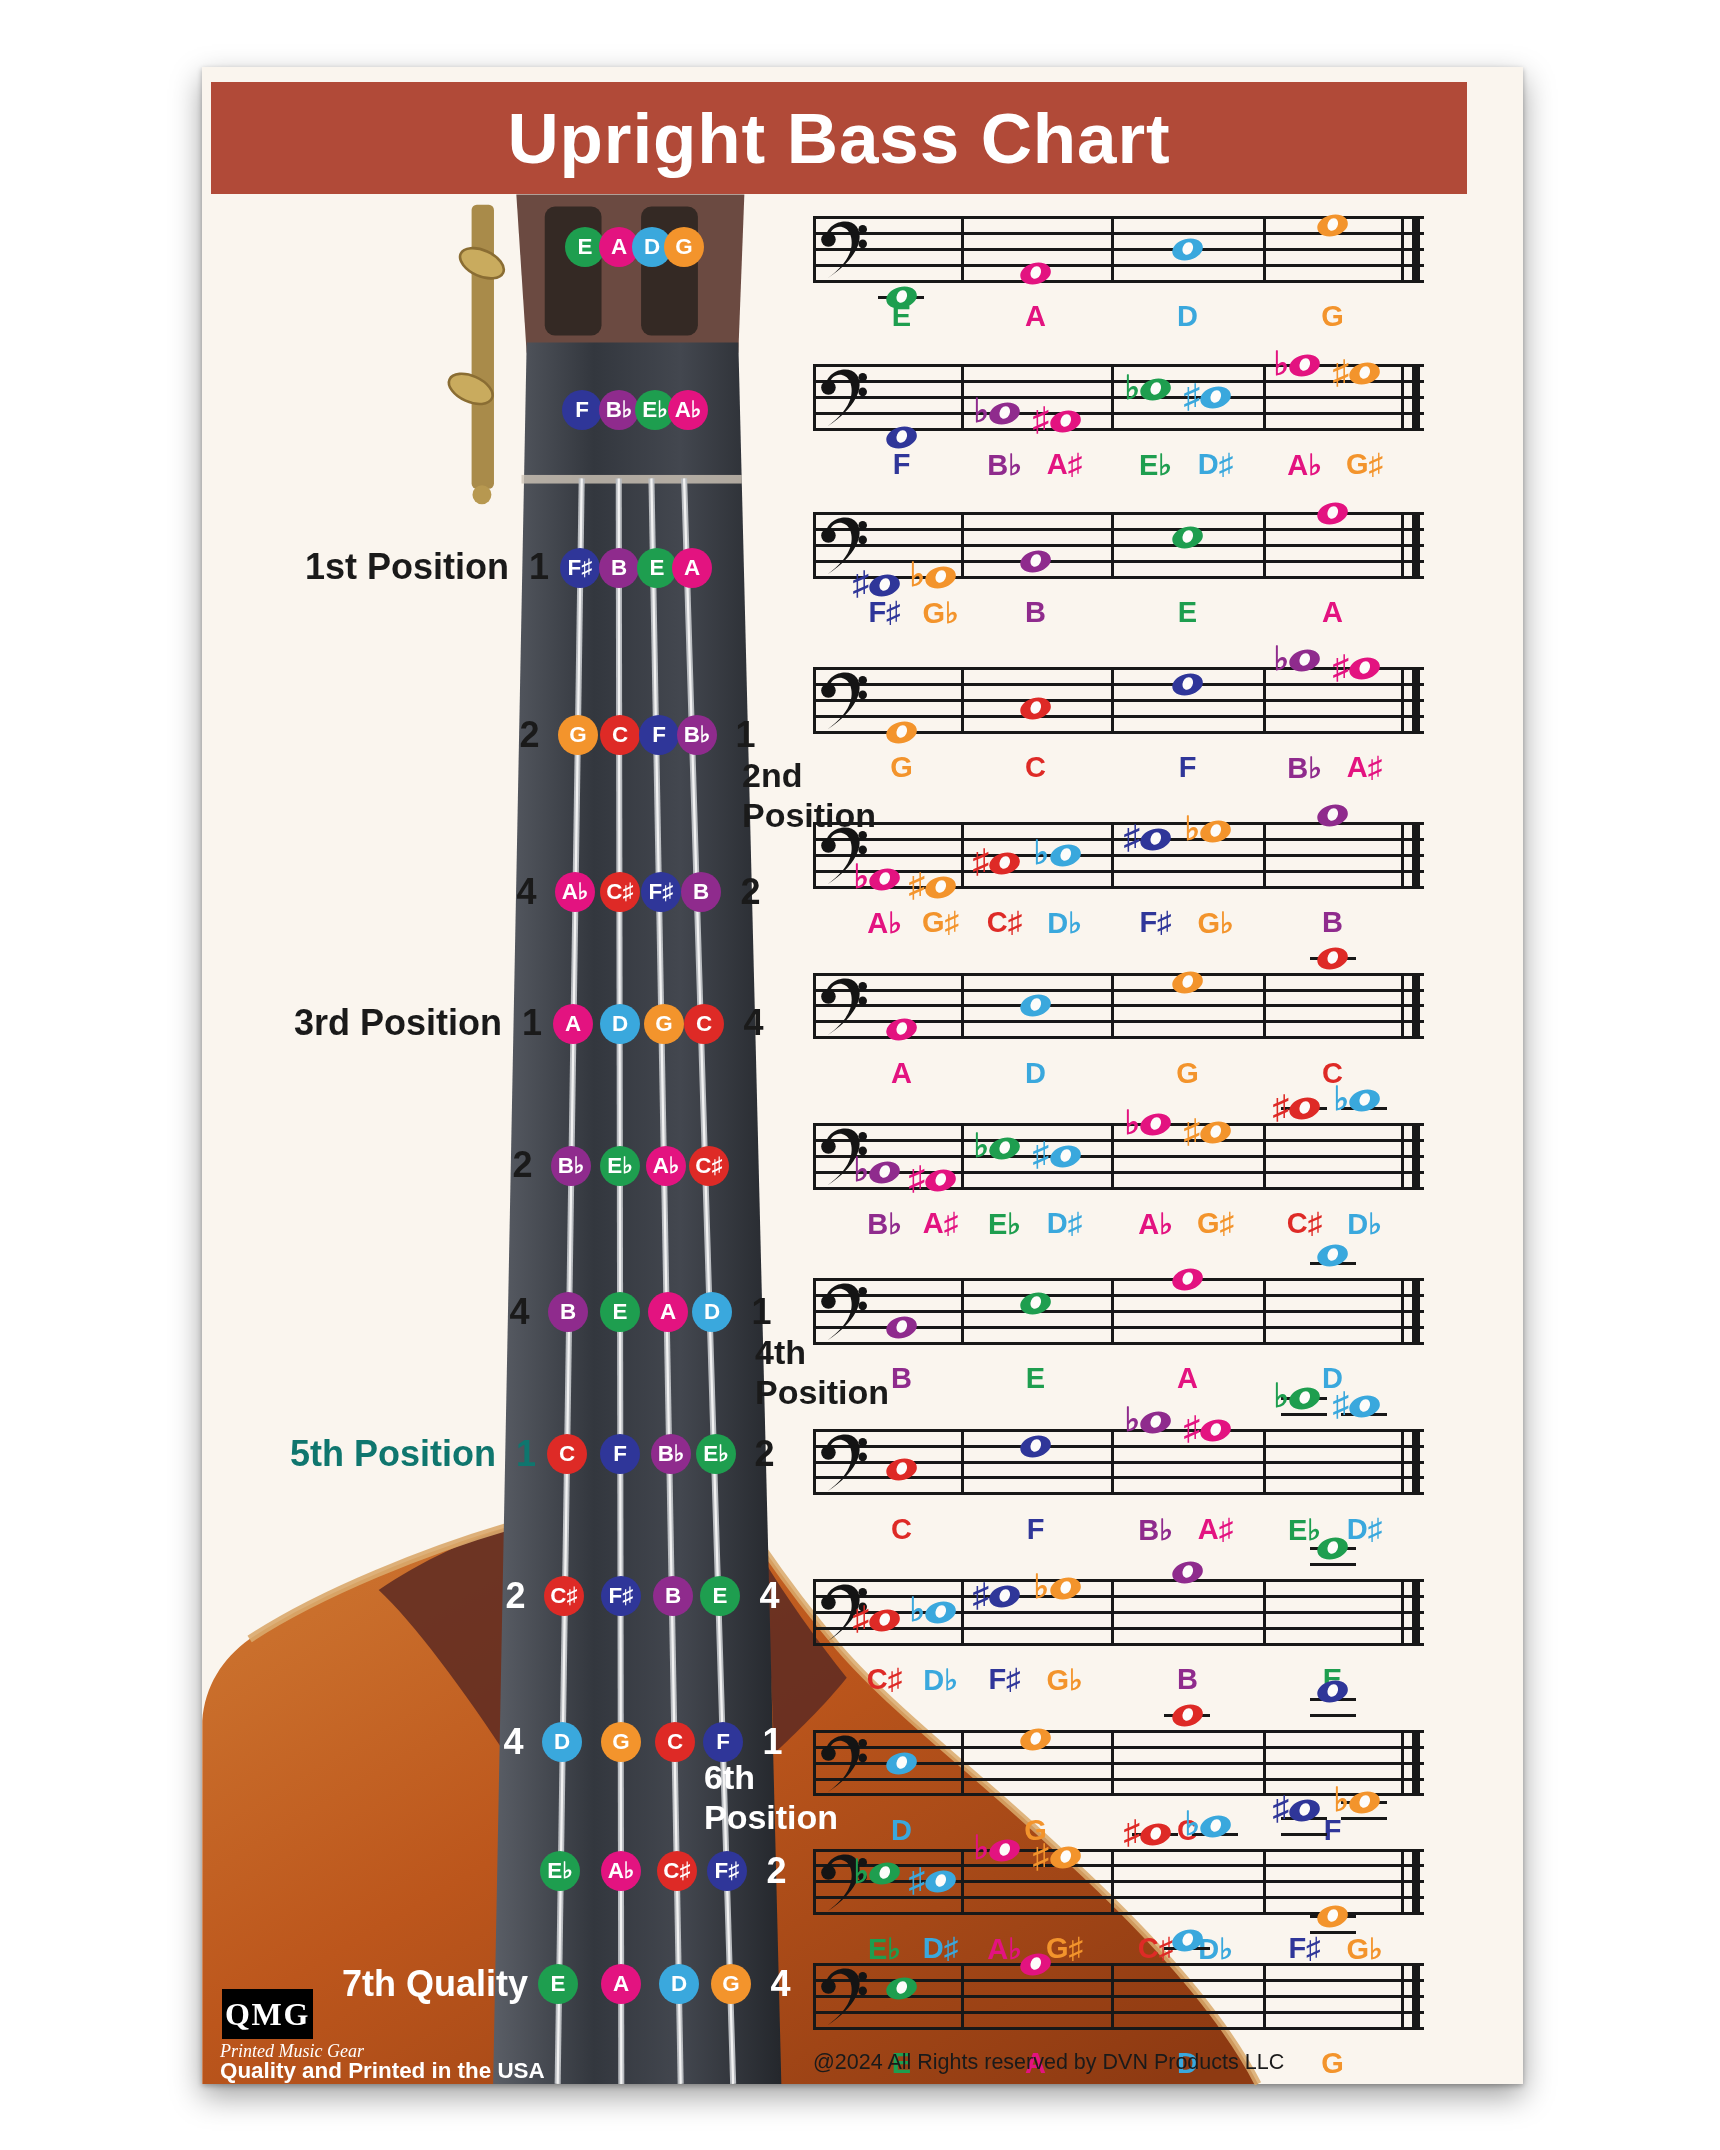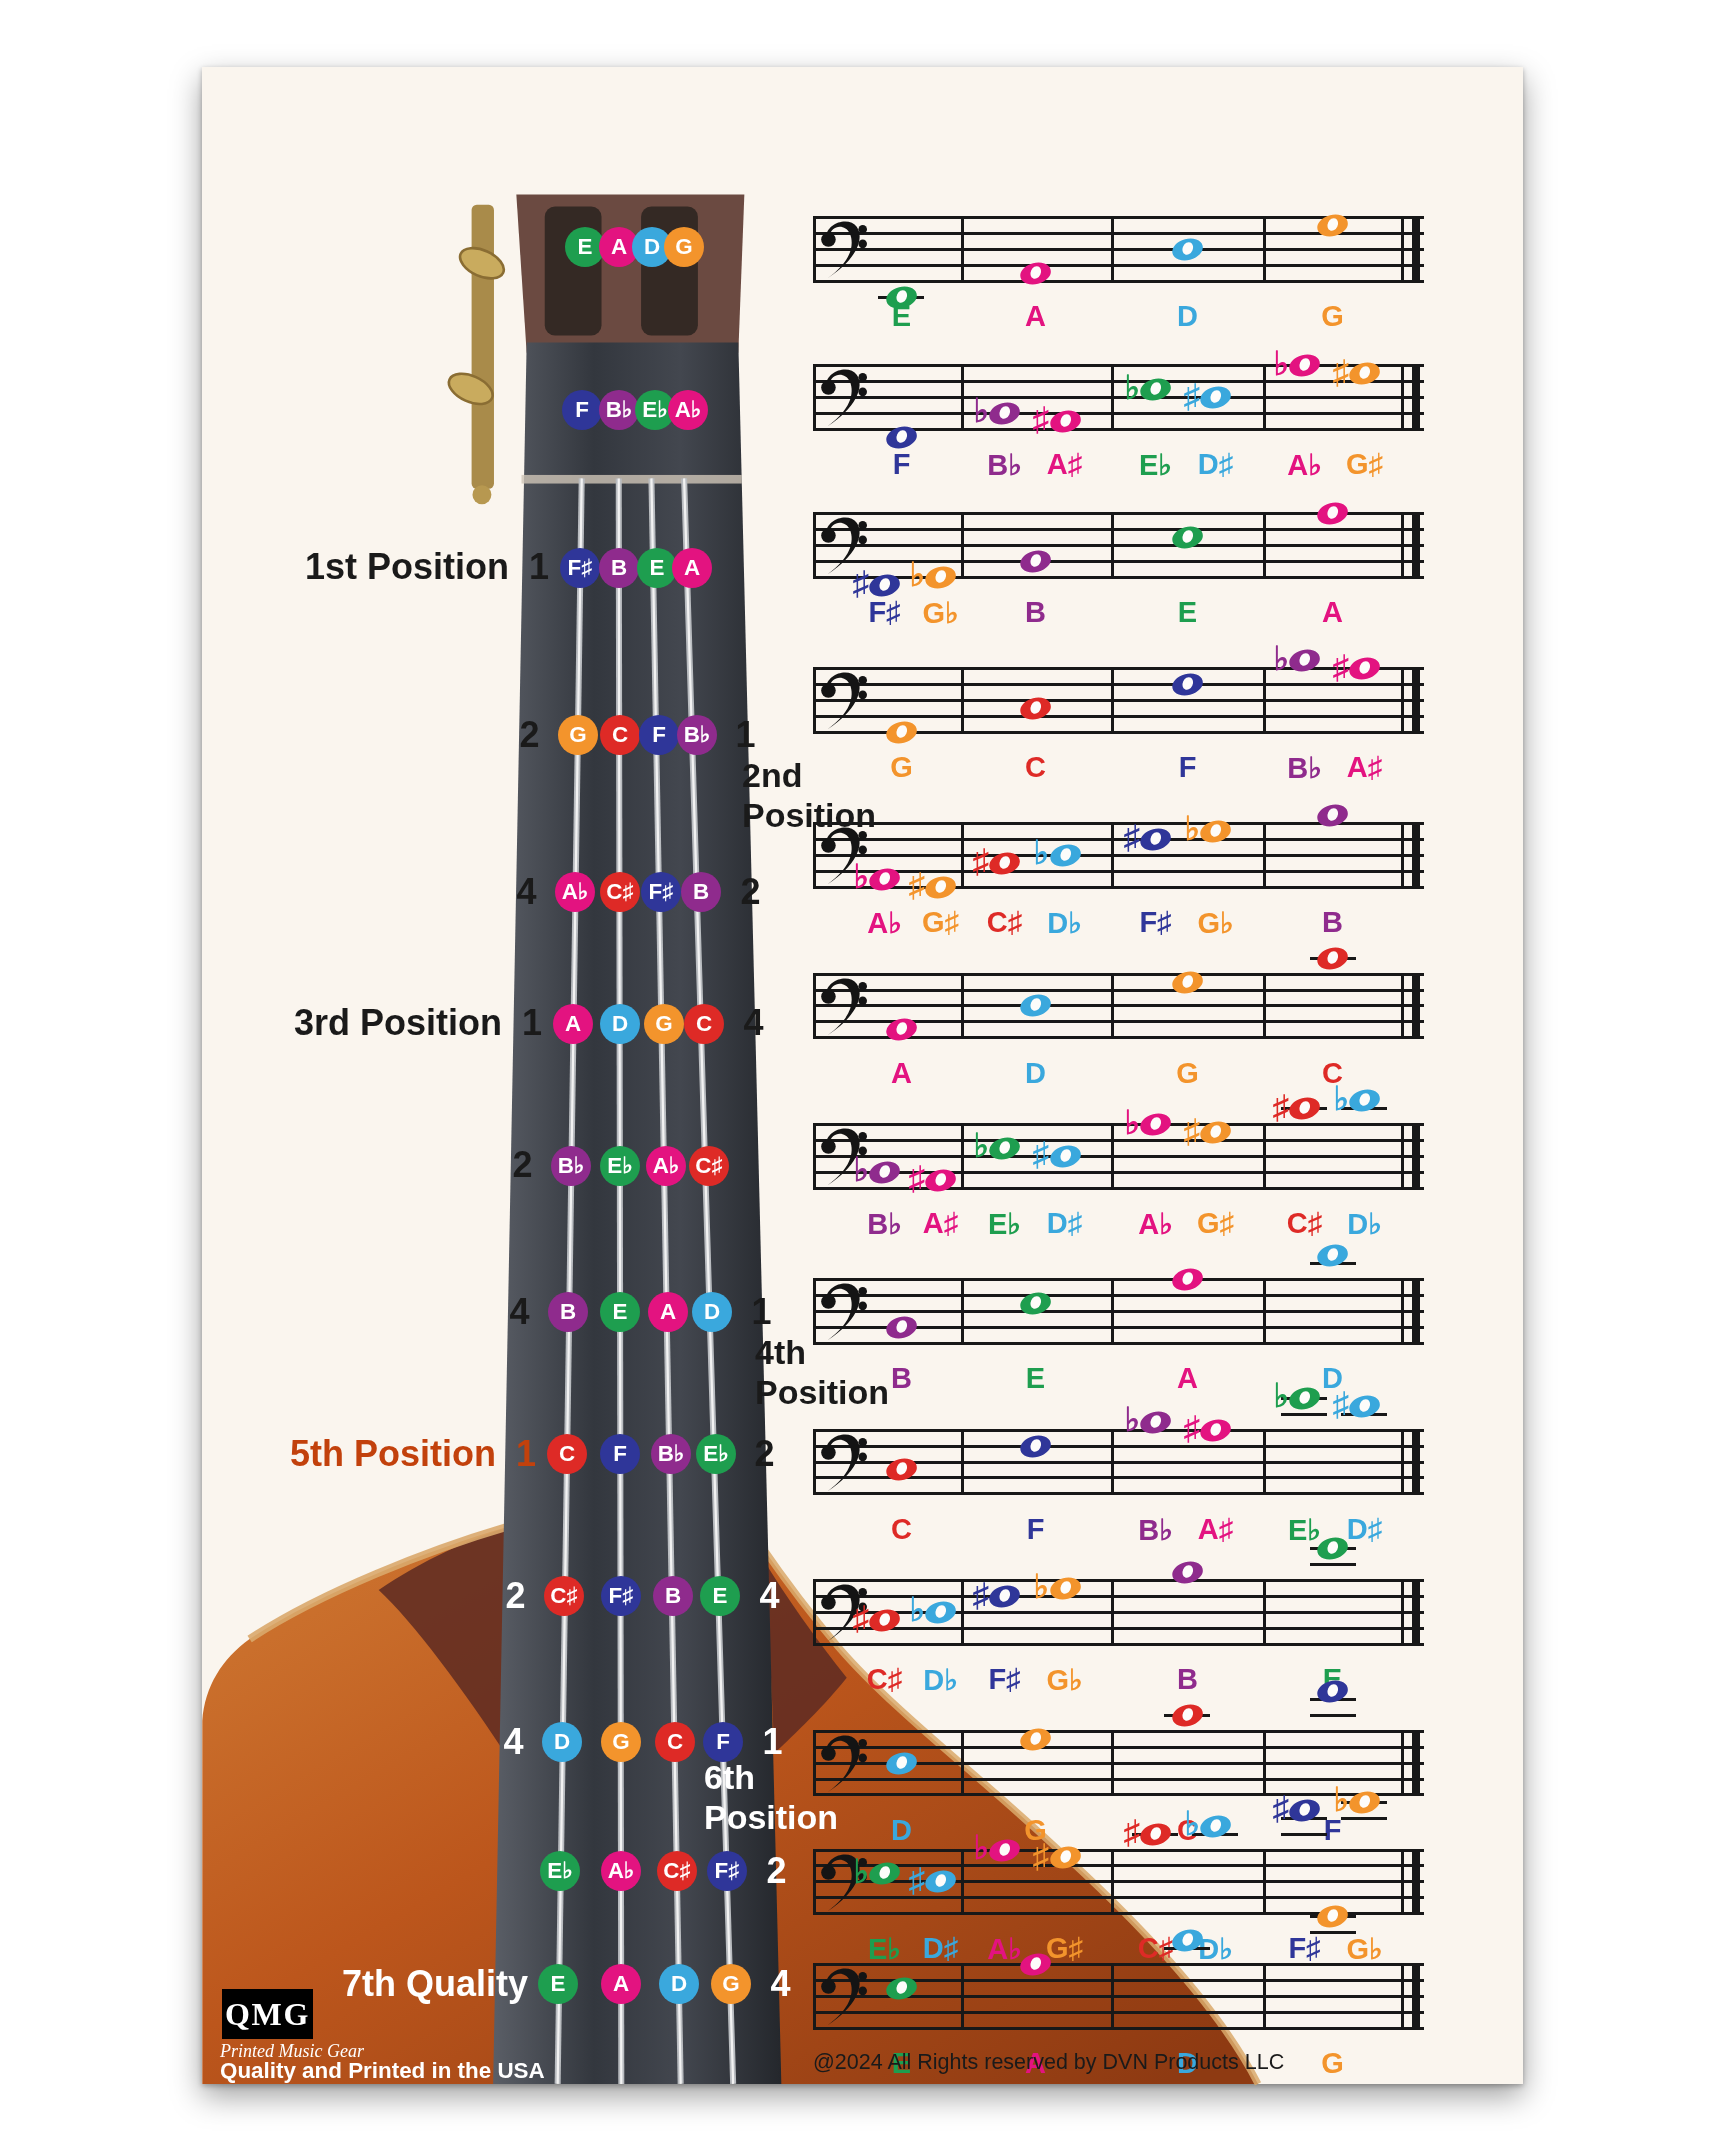--- a/index.html
+++ b/index.html
@@ -80,20 +80,23 @@
       <line x1="676" y1="556" x2="648" y2="2422" stroke="#f2f2f2" stroke-width="2.6"></line>
       <line x1="719" y1="556" x2="722" y2="2422" stroke="#b9bcc0" stroke-width="7"></line>
       <line x1="719" y1="556" x2="722" y2="2422" stroke="#f2f2f2" stroke-width="2.6"></line>
       <line x1="757" y1="556" x2="791" y2="2422" stroke="#b9bcc0" stroke-width="7"></line>
       <line x1="757" y1="556" x2="791" y2="2422" stroke="#f2f2f2" stroke-width="2.6"></line>
       <line x1="795" y1="556" x2="852" y2="2422" stroke="#b9bcc0" stroke-width="7"></line>
       <line x1="795" y1="556" x2="852" y2="2422" stroke="#f2f2f2" stroke-width="2.6"></line>
     </g>
   </svg>
 
+  <div id="titlebar">
+    <span class="t">Upright Bass Chart</span>
+  </div>
 
   <div id="staves">
       <div style="position: absolute; left: 0px; top: 0px;">
         <div class="sline" style="left: 813px; top: 216px; width: 611px;"></div>
         <div class="sline" style="left: 813px; top: 232px; width: 611px;"></div>
         <div class="sline" style="left: 813px; top: 248px; width: 611px;"></div>
         <div class="sline" style="left: 813px; top: 264px; width: 611px;"></div>
         <div class="sline" style="left: 813px; top: 280px; width: 611px;"></div>
         <div class="sbar" style="left: 813px; top: 218px; height: 64px;"></div>
         <div class="sbar" style="left: 961px; top: 218px; height: 64px;"></div>
@@ -736,21 +739,21 @@
       <div class="fnum" style="left: 740px; top: 1291px; color: rgb(26, 26, 26);">1</div>
       <div class="pos2" style="left: 755px; top: 1332px; color: rgb(26, 26, 26);">
         <div>4th</div>
         <div>Position</div>
       </div>
       <div class="circ" style="left: 547px; top: 1434px; background: rgb(222, 42, 38);">C</div>
       <div class="circ" style="left: 600px; top: 1434px; background: rgb(47, 54, 153);">F</div>
       <div class="circ" style="left: 651px; top: 1434px; background: rgb(143, 43, 141);">B♭</div>
       <div class="circ" style="left: 696px; top: 1434px; background: rgb(30, 158, 79);">E♭</div>
       <div class="fnum" style="left: 743px; top: 1433px; color: rgb(26, 26, 26);">2</div>
-      <div class="posline" style="top: 1433px; color: #c2410c; right: 1185px;">5th Position&nbsp;&nbsp;1</div>
+      <div class="posline" style="top: 1433px; color: #0f766e; right: 1185px;">5th Position&nbsp;&nbsp;1</div>
       <div class="circ" style="left: 544px; top: 1576px; background: rgb(222, 42, 38);">C♯</div>
       <div class="circ" style="left: 601px; top: 1576px; background: rgb(47, 54, 153);">F♯</div>
       <div class="circ" style="left: 653px; top: 1576px; background: rgb(143, 43, 141);">B</div>
       <div class="circ" style="left: 700px; top: 1576px; background: rgb(30, 158, 79);">E</div>
       <div class="fnum" style="left: 494px; top: 1575px; color: rgb(255, 255, 255);">2</div>
       <div class="fnum" style="left: 748px; top: 1575px; color: rgb(255, 255, 255);">4</div>
       <div class="circ" style="left: 542px; top: 1722px; background: rgb(58, 168, 221);">D</div>
       <div class="circ" style="left: 601px; top: 1722px; background: rgb(243, 148, 44);">G</div>
       <div class="circ" style="left: 655px; top: 1722px; background: rgb(222, 42, 38);">C</div>
       <div class="circ" style="left: 703px; top: 1722px; background: rgb(47, 54, 153);">F</div>

